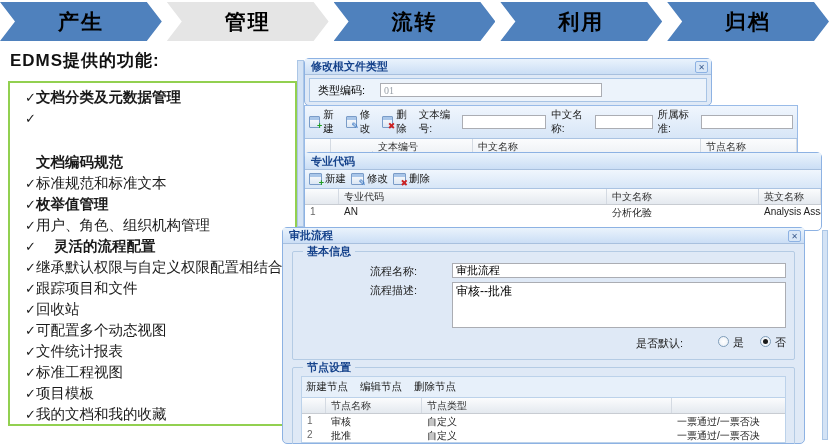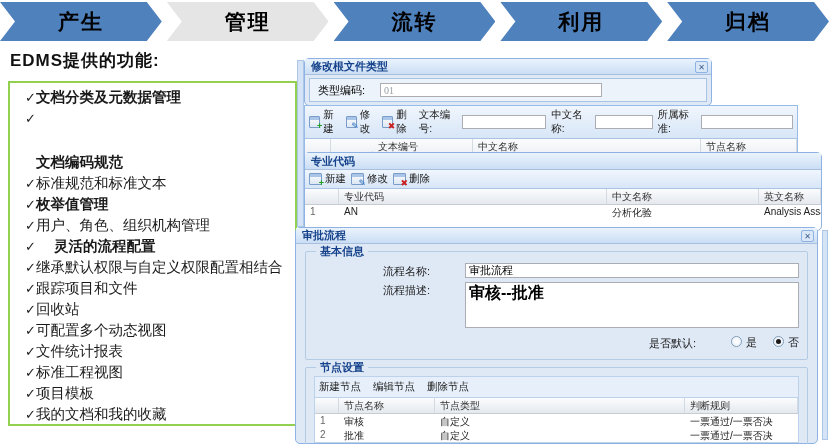--- a/index.html
+++ b/index.html
@@ -245,34 +245,34 @@
       <span class="cell grow">英文名称</span>
     </div>
     <div class="grid-row">
       <span class="cell num" style="width:34px;">1</span>
       <span class="cell" style="width:268px;">AN</span>
       <span class="cell" style="width:152px;">分析化验</span>
       <span class="cell grow">Analysis Assay</span>
     </div>
   </div>
 
-  <div class="win" style="left:295px;top:227px;width:523px;height:217px;">
+  <div class="win" style="left:282px;top:227px;width:523px;height:217px;">
     <div class="win-title">
       <span>审批流程</span>
       <span class="close-tool">✕</span>
     </div>
     <fieldset>
       <legend>基本信息</legend>
       <div class="frow">
         <span class="flabel">流程名称:</span>
         <input class="fld" style="width: 334px; height: 15px; font-size: 11px;" value="审批流程">
       </div>
       <div class="frow">
         <span class="flabel">流程描述:</span>
-        <textarea class="fld" style="width: 334px; font-size: 16px; font-weight: bold;">审核--批准</textarea>
+        <textarea class="fld" style="width: 334px; font-size: 12px;">审核--批准</textarea>
       </div>
       <div class="frow" style="margin-top:7px;">
         <span class="flabel">是否默认:</span>
         <span class="radio"></span>
         <span style="margin-right:16px;">是</span>
         <span class="radio checked"></span>
         <span>否</span>
       </div>
     </fieldset>
     <fieldset>
@@ -280,21 +280,20 @@
       <div class="link-tbar">
         <span>新建节点</span>
         <span>编辑节点</span>
         <span>删除节点</span>
       </div>
       <div class="nodes-grid">
         <div class="grid-hdr">
           <span class="cell" style="width:24px;"></span>
           <span class="cell" style="width:96px;">节点名称</span>
           <span class="cell" style="width:250px;">节点类型</span>
-          <span class="cell grow">判断规则</span>
         </div>
         <div class="grid-row">
           <span class="cell num" style="width:24px;">1</span>
           <span class="cell" style="width:96px;">审核</span>
           <span class="cell" style="width:250px;">自定义</span>
           <span class="cell grow">一票通过/一票否决</span>
         </div>
         <div class="grid-row">
           <span class="cell num" style="width:24px;">2</span>
           <span class="cell" style="width:96px;">批准</span>

